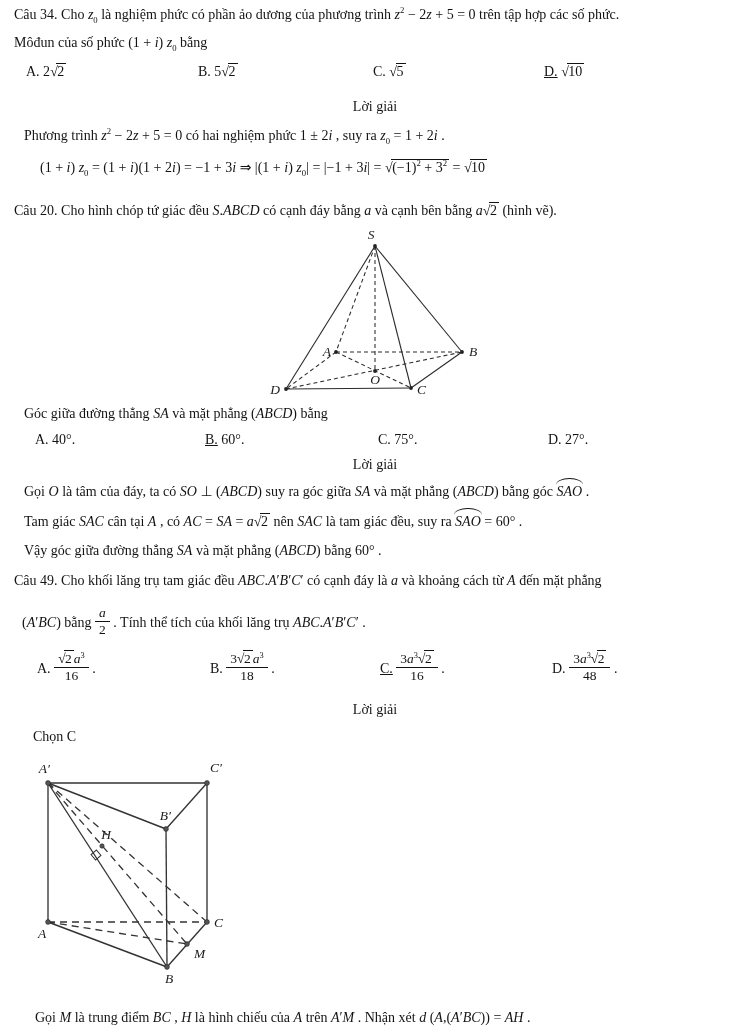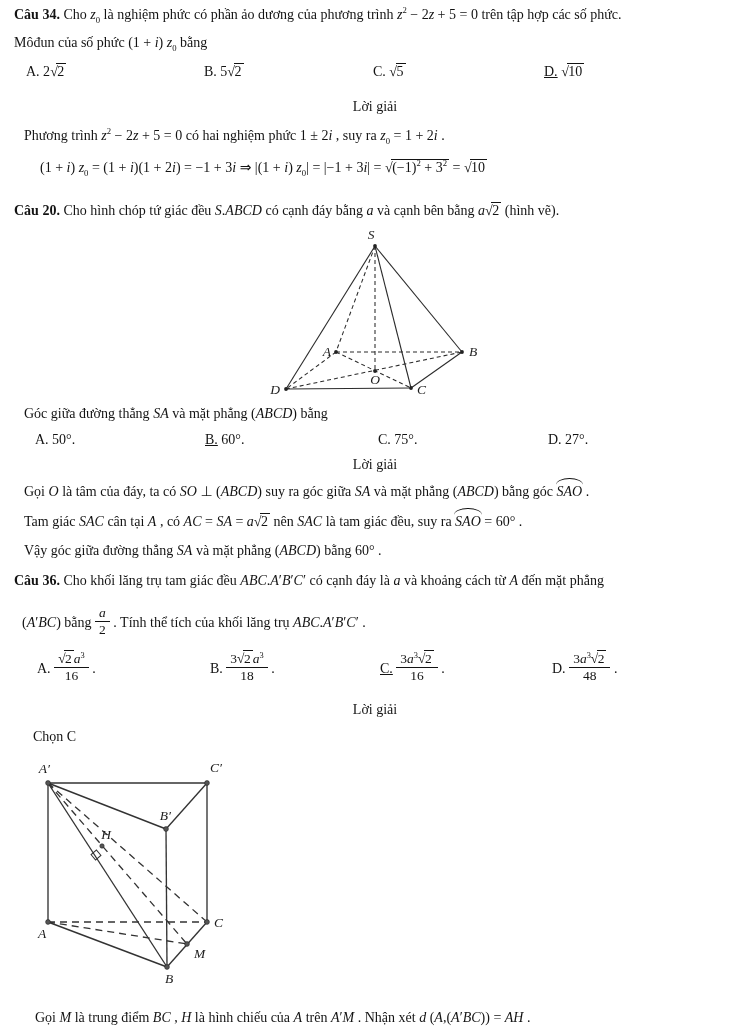--- a/index.html
+++ b/index.html
@@ -1,21 +1,21 @@
 <!DOCTYPE html>
 <html><head>
 <meta charset="utf-8">
 <style>
   html,body{margin:0;padding:0;background:#ffffff;}
   body{width:750px;height:1036px;position:relative;overflow:hidden;
        font-family:"Liberation Serif", serif;font-size:14px;color:#131313;}
   .ln{position:absolute;white-space:nowrap;line-height:20px;}
   .center{left:0;width:750px;text-align:center;}
   .bold{font-weight:normal;}
-  b{font-weight:bold;}
+  b{font-weight:normal;}
   i{font-style:italic;}
   sup{font-size:.62em;line-height:0;}
   sub{font-size:.62em;line-height:0;}
   .ans{text-decoration:underline;}
   .rt{letter-spacing:-1.5px;}
   .ov{border-top:1.3px solid #131313;padding:0 2px 0 1px;}
   .fr{display:inline-flex;flex-direction:column;text-align:center;vertical-align:middle;
       line-height:1.18;font-size:13.5px;position:relative;top:-2px;}
   .fr .nu{padding:0 4px;}
   .fr .de{border-top:1.2px solid #131313;padding:0 4px;}
@@ -30,21 +30,21 @@
   .pd{stroke:#333;stroke-width:1.3;fill:none;stroke-dasharray:7 5;}
   .dot{fill:#222;}
   .gdot{fill:#555;stroke:#222;stroke-width:.6;}
 </style>
 </head>
 <body>
 
 <div class="ln" style="top:5px;left:14px"><b>Câu 34.</b> Cho <i>z</i><sub>0</sub> là nghiệm phức có phần ảo dương của phương trình <i>z</i><sup>2</sup> − 2<i>z</i> + 5 = 0 trên tập hợp các số phức.</div>
 <div class="ln" style="top:33px;left:14px">Môđun của số phức (1 + <i>i</i>) <i>z</i><sub>0</sub> bằng</div>
 <div class="ln" style="top:62px;left:26px">A. 2<span class="rt">√</span><span class="ov">2</span></div>
-<div class="ln" style="top:62px;left:204px">B. 5<span class="rt">√</span><span class="ov">2</span></div>
+<div class="ln" style="top:62px;left:198px">B. 5<span class="rt">√</span><span class="ov">2</span></div>
 <div class="ln" style="top:62px;left:373px">C. <span class="rt">√</span><span class="ov">5</span></div>
 <div class="ln" style="top:62px;left:544px"><span class="ans">D.</span> <span class="rt">√</span><span class="ov">10</span></div>
 <div class="ln center bold" style="top:97px">Lời giải</div>
 <div class="ln" style="top:126px;left:24px">Phương trình <i>z</i><sup>2</sup> − 2<i>z</i> + 5 = 0 có hai nghiệm phức 1 ± 2<i>i</i> , suy ra <i>z</i><sub>0</sub> = 1 + 2<i>i</i> .</div>
 <div class="ln" style="top:158px;left:40px">(1 + <i>i</i>) <i>z</i><sub>0</sub> = (1 + <i>i</i>)(1 + 2<i>i</i>) = −1 + 3<i>i</i> ⇒ |(1 + <i>i</i>) <i>z</i><sub>0</sub>| = |−1 + 3<i>i</i>| = <span class="rt">√</span><span class="ov">(−1)<sup>2</sup> + 3<sup>2</sup></span> = <span class="rt">√</span><span class="ov">10</span></div>
 
 <div class="ln" style="top:201px;left:14px"><b>Câu 20.</b> Cho hình chóp tứ giác đều <i>S</i>.<i>ABCD</i> có cạnh đáy bằng <i>a</i>  và cạnh bên bằng <i>a</i><span class="rt">√</span><span class="ov">2</span>  (hình vẽ).</div>
 
 <svg style="left:263px;top:226px" width="215" height="172" viewBox="0 0 215 172">
   <g>
@@ -74,30 +74,30 @@
     <text x="108" y="13" text-anchor="middle">S</text>
     <text x="68" y="130" text-anchor="end">A</text>
     <text x="206" y="130" text-anchor="start">B</text>
     <text x="154" y="168" text-anchor="start">C</text>
     <text x="17" y="168" text-anchor="end">D</text>
     <text x="112" y="158" text-anchor="middle">O</text>
   </g>
 </svg>
 
 <div class="ln" style="top:404px;left:24px">Góc giữa đường thẳng <i>SA</i> và mặt phẳng (<i>ABCD</i>) bằng</div>
-<div class="ln" style="top:430px;left:35px">A. 50°.</div>
+<div class="ln" style="top:430px;left:35px">A. 40°.</div>
 <div class="ln" style="top:430px;left:205px"><span class="ans">B.</span> 60°.</div>
 <div class="ln" style="top:430px;left:378px">C. 75°.</div>
 <div class="ln" style="top:430px;left:548px">D. 27°.</div>
 <div class="ln center bold" style="top:455px">Lời giải</div>
 <div class="ln" style="top:482px;left:24px">Gọi <i>O</i> là tâm của đáy, ta có <i>SO</i> ⊥ (<i>ABCD</i>) suy ra góc giữa <i>SA</i> và mặt phẳng (<i>ABCD</i>) bằng góc <span class="arc"><i>SAO</i></span> .</div>
 <div class="ln" style="top:512px;left:24px">Tam giác <i>SAC</i> cân tại <i>A</i> , có <i>AC</i> = <i>SA</i> = <i>a</i><span class="rt">√</span><span class="ov">2</span> nên <i>SAC</i> là tam giác đều, suy ra <span class="arc"><i>SAO</i></span> = 60° .</div>
 <div class="ln" style="top:541px;left:24px">Vậy góc giữa đường thẳng <i>SA</i> và mặt phẳng (<i>ABCD</i>) bằng 60° .</div>
 
-<div class="ln" style="top:571px;left:14px"><b>Câu 36.</b> Cho khối lăng trụ tam giác đều <i>ABC</i>.<i>A</i>′<i>B</i>′<i>C</i>′ có cạnh đáy là <i>a</i>  và khoảng cách từ <i>A</i>  đến mặt phẳng</div>
+<div class="ln" style="top:571px;left:14px"><b>Câu 49.</b> Cho khối lăng trụ tam giác đều <i>ABC</i>.<i>A</i>′<i>B</i>′<i>C</i>′ có cạnh đáy là <i>a</i>  và khoảng cách từ <i>A</i>  đến mặt phẳng</div>
 <div class="ln" style="top:607px;left:22px">(<i>A</i>′<i>BC</i>) bằng <span class="fr">
       <span class="nu"><i>a</i></span>
       <span class="de">2</span>
     </span> . Tính thể tích của khối lăng trụ <i>ABC</i>.<i>A</i>′<i>B</i>′<i>C</i>′ .</div>
 <div class="ln" style="top:653px;left:37px">A. <span class="fr">
       <span class="nu"><span class="rt">√</span><span class="ov">2</span><i>a</i><sup>3</sup></span>
       <span class="de">16</span>
     </span> .</div>
 <div class="ln" style="top:653px;left:210px">B. <span class="fr">
       <span class="nu">3<span class="rt">√</span><span class="ov">2</span><i>a</i><sup>3</sup></span>

